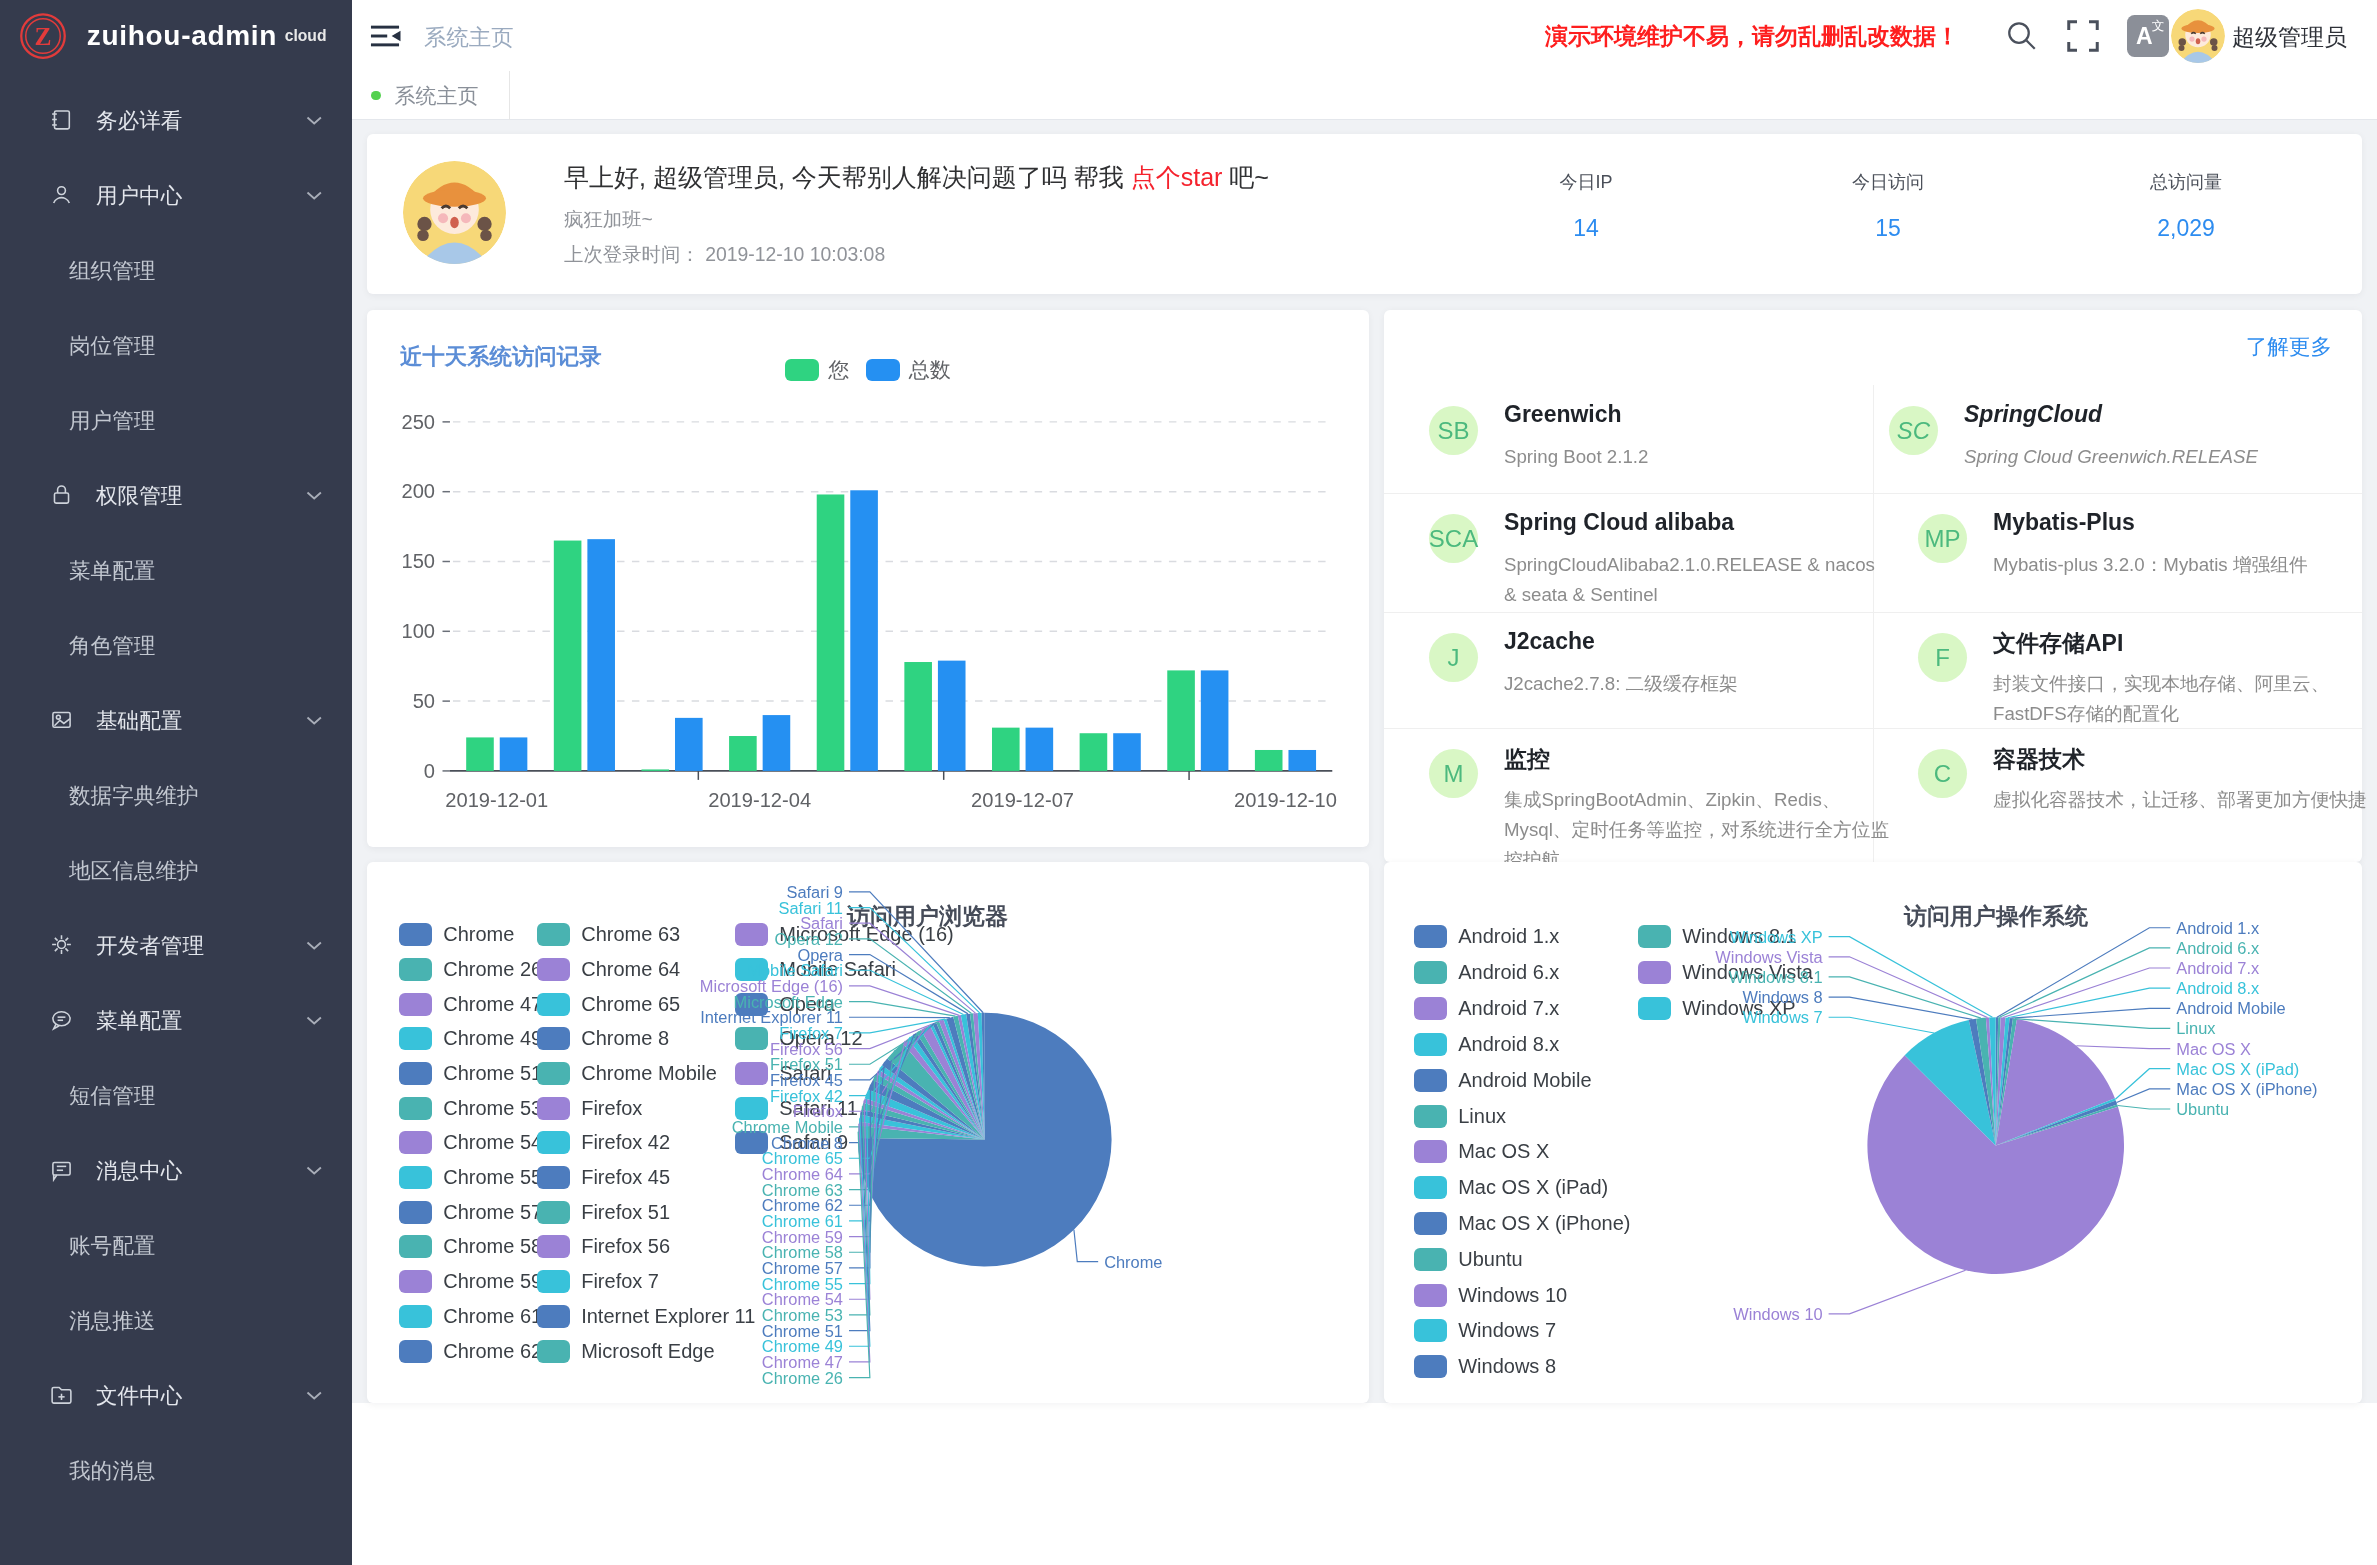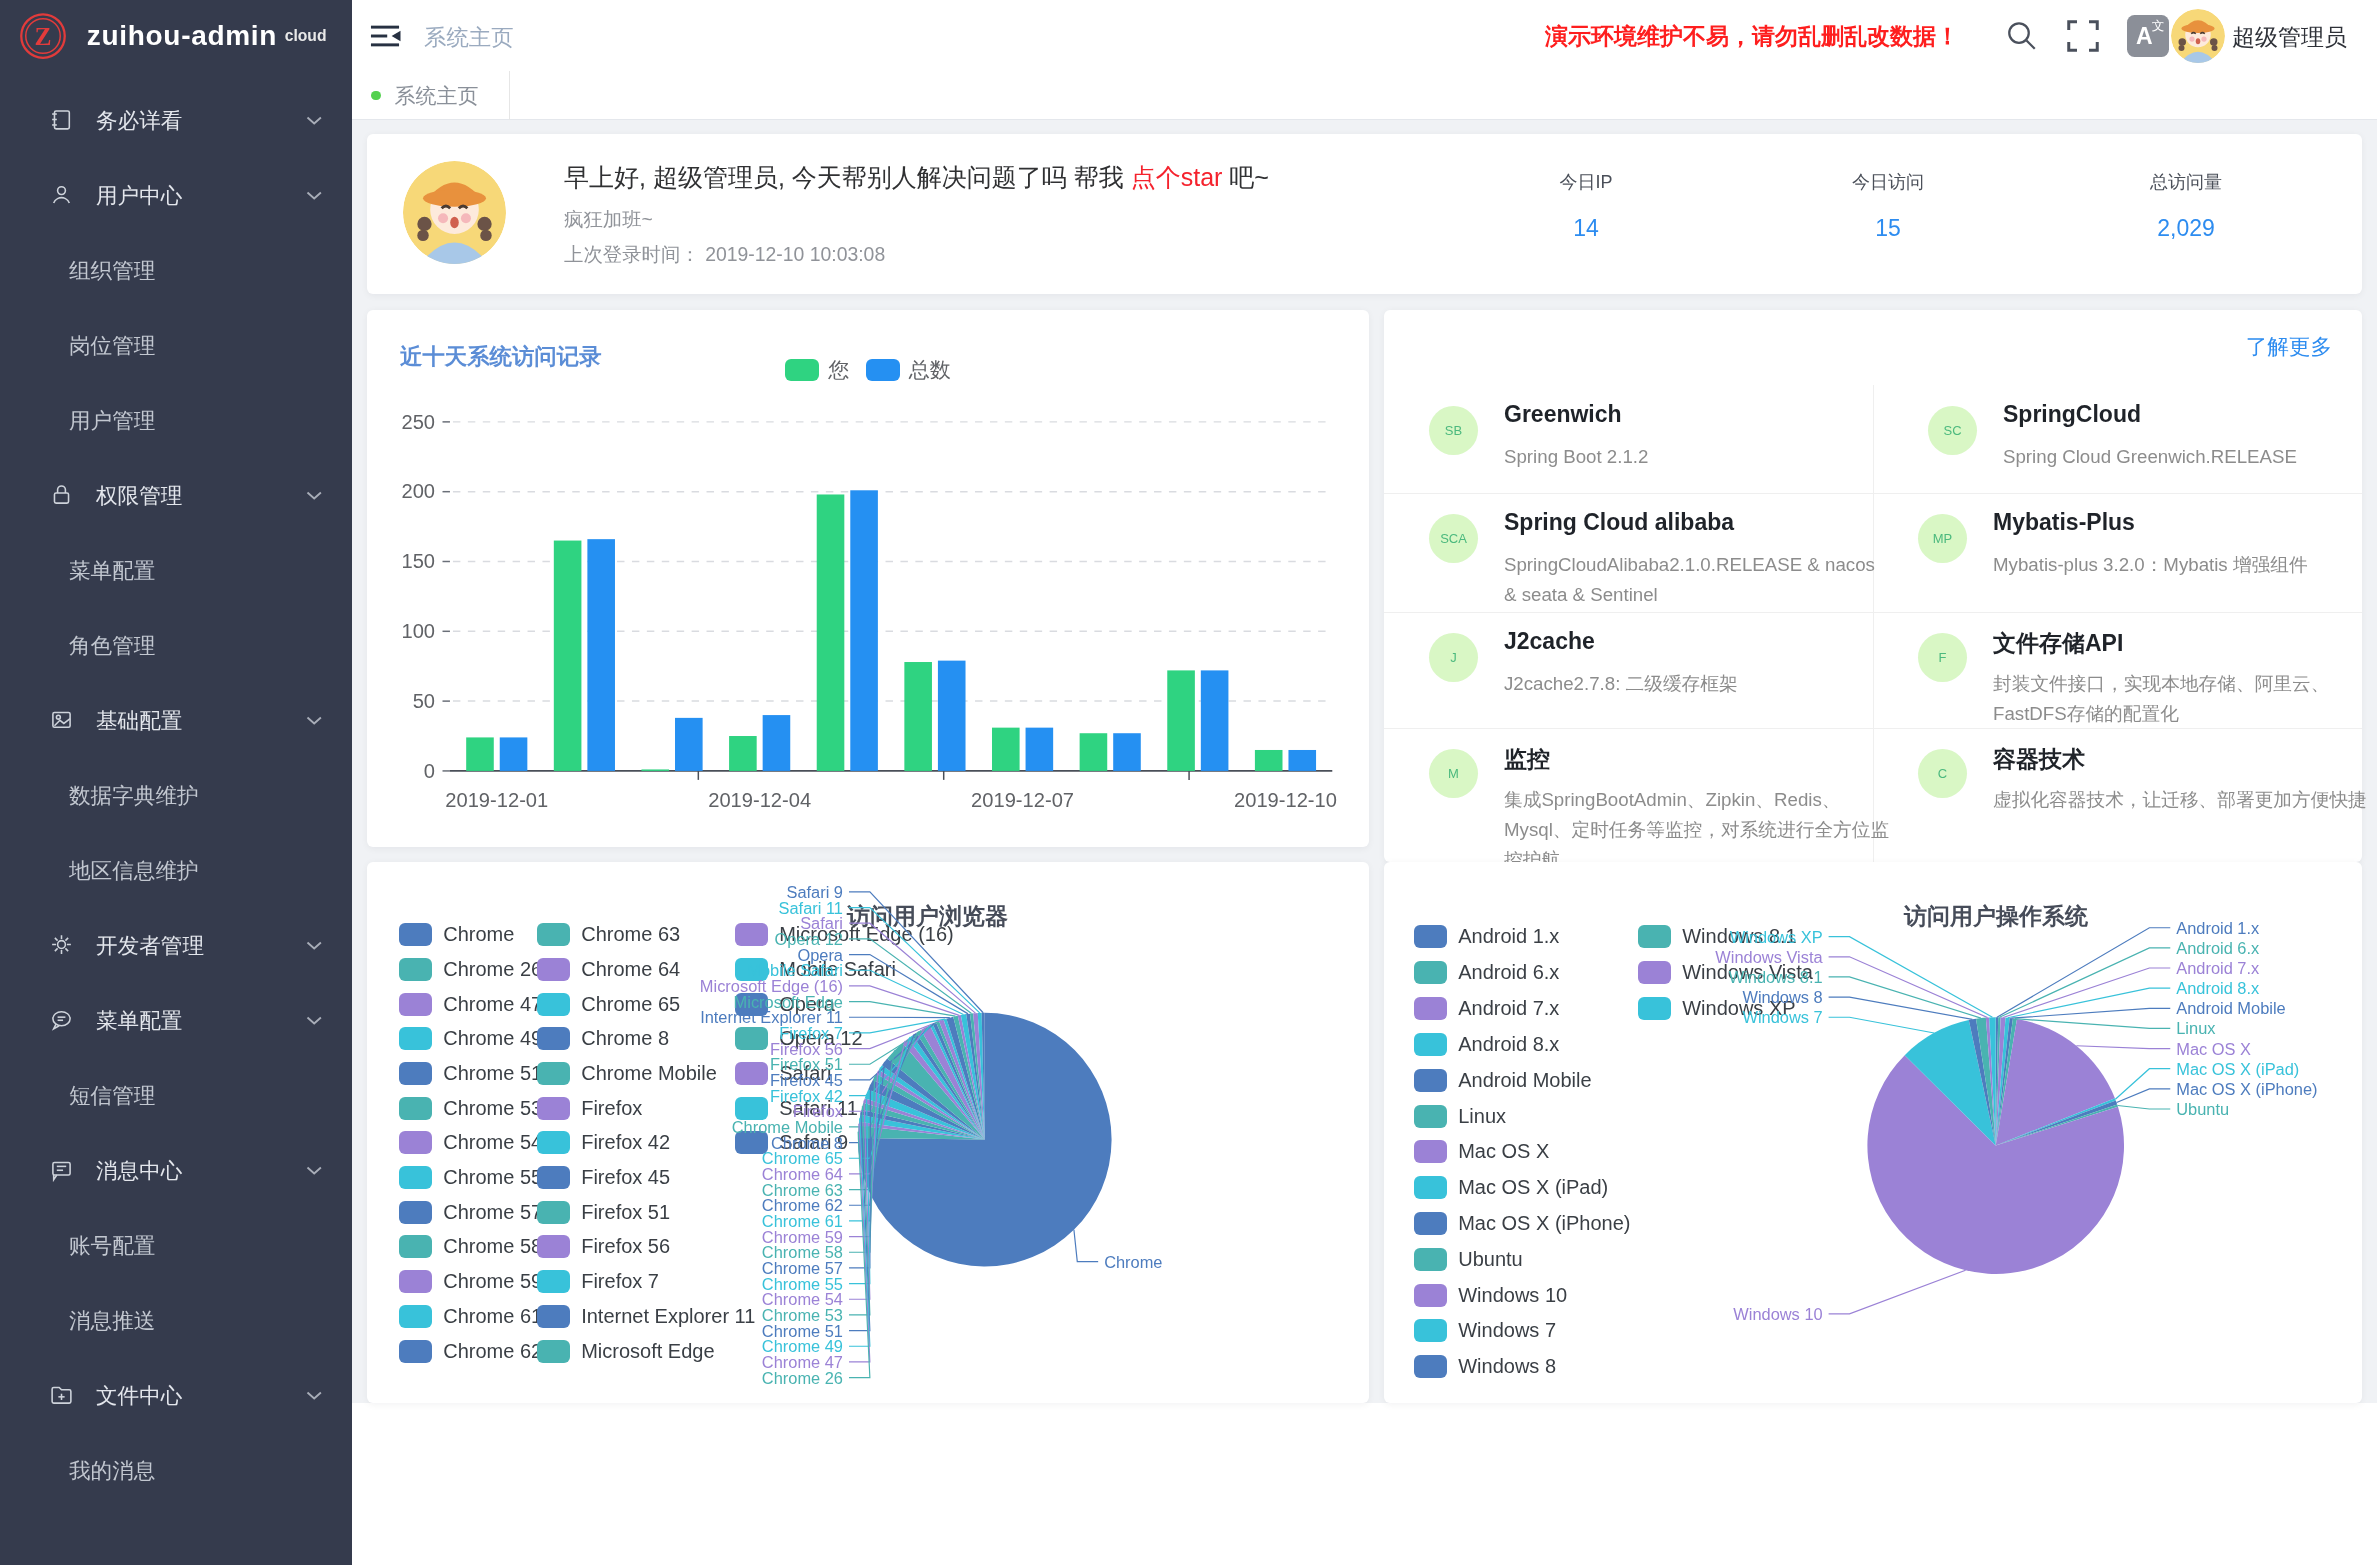--- a/index.html
+++ b/index.html
@@ -61,21 +61,21 @@
   
   .pie-title { position:absolute; top:39px; text-align:center; font-size:23px; font-weight:bold; color:#464c59; }
   .legend-item { position:absolute; display:flex; align-items:center; cursor:pointer; }
   .legend-item .sw { width:33px; height:22.4px; border-radius:6px; flex:0 0 33px; }
   .legend-item .lb { margin-left:11.2px; font-size:20px; color:#3a3f45; white-space:nowrap; }
   .chart-svg { position:absolute; left:0; top:0; }
 
   
   #more-link { position:absolute; right:30px; top:22.4px; font-size:21.6px; color:#2d8cf0; cursor:pointer; }
   .tech-cell { position:absolute; }
-  .tech-avatar { position:absolute; left:0; top:21px; width:49px; height:49px; border-radius:50%; background:#d9f7c5; color:#4cb97e; font-size:13px; display:flex; align-items:center; justify-content:center; }
+  .tech-avatar { position:absolute; left:0; top:21px; width:49px; height:49px; border-radius:50%; background:#d9f7c5; color:#4cb97e; font-size:24px; display:flex; align-items:center; justify-content:center; }
   .tech-title { position:absolute; left:75px; top:16.4px; font-size:23px; font-weight:bold; color:#1f2329; }
   .tech-desc { position:absolute; left:75px; top:57px; font-size:18.7px; color:#8c8c8c; line-height:30px; width:388px; }
   .h-div { position:absolute; left:0; right:0; height:0.7px; background:#efefef; }
   .v-div { position:absolute; width:0.7px; background:#efefef; }
 </style>
 </head>
 <body>
 
 <svg width="0" height="0" style="position:absolute">
   <defs>
@@ -373,21 +373,21 @@
       <div id="tech-grid"></div>
     <div class="h-div" style="top: 183px;"></div>
         <div class="h-div" style="top: 302px;"></div>
         <div class="h-div" style="top: 418px;"></div>
         <div class="v-div" style="left: 489px; top: 75px; height: 478px;"></div>
         <div class="tech-cell" style="left: 45px; top: 75px; width: 448px; height: 112px;">
           <span class="tech-avatar">SB</span>
           <div class="tech-title">Greenwich</div>
           <div class="tech-desc">Spring Boot 2.1.2</div>
         </div>
-        <div class="tech-cell" style="left: 544px; top: 75px; width: 448px; height: 112px;">
+        <div class="tech-cell" style="left: 505px; top: 75px; width: 448px; height: 112px; font-style: italic;">
           <span class="tech-avatar">SC</span>
           <div class="tech-title">SpringCloud</div>
           <div class="tech-desc">Spring Cloud Greenwich.RELEASE</div>
         </div>
         <div class="tech-cell" style="left: 45px; top: 183px; width: 448px; height: 112px;">
           <span class="tech-avatar">SCA</span>
           <div class="tech-title">Spring Cloud alibaba</div>
           <div class="tech-desc">SpringCloudAlibaba2.1.0.RELEASE &amp; nacos &amp; seata &amp; Sentinel</div>
         </div>
         <div class="tech-cell" style="left: 534px; top: 183px; width: 448px; height: 112px;">

